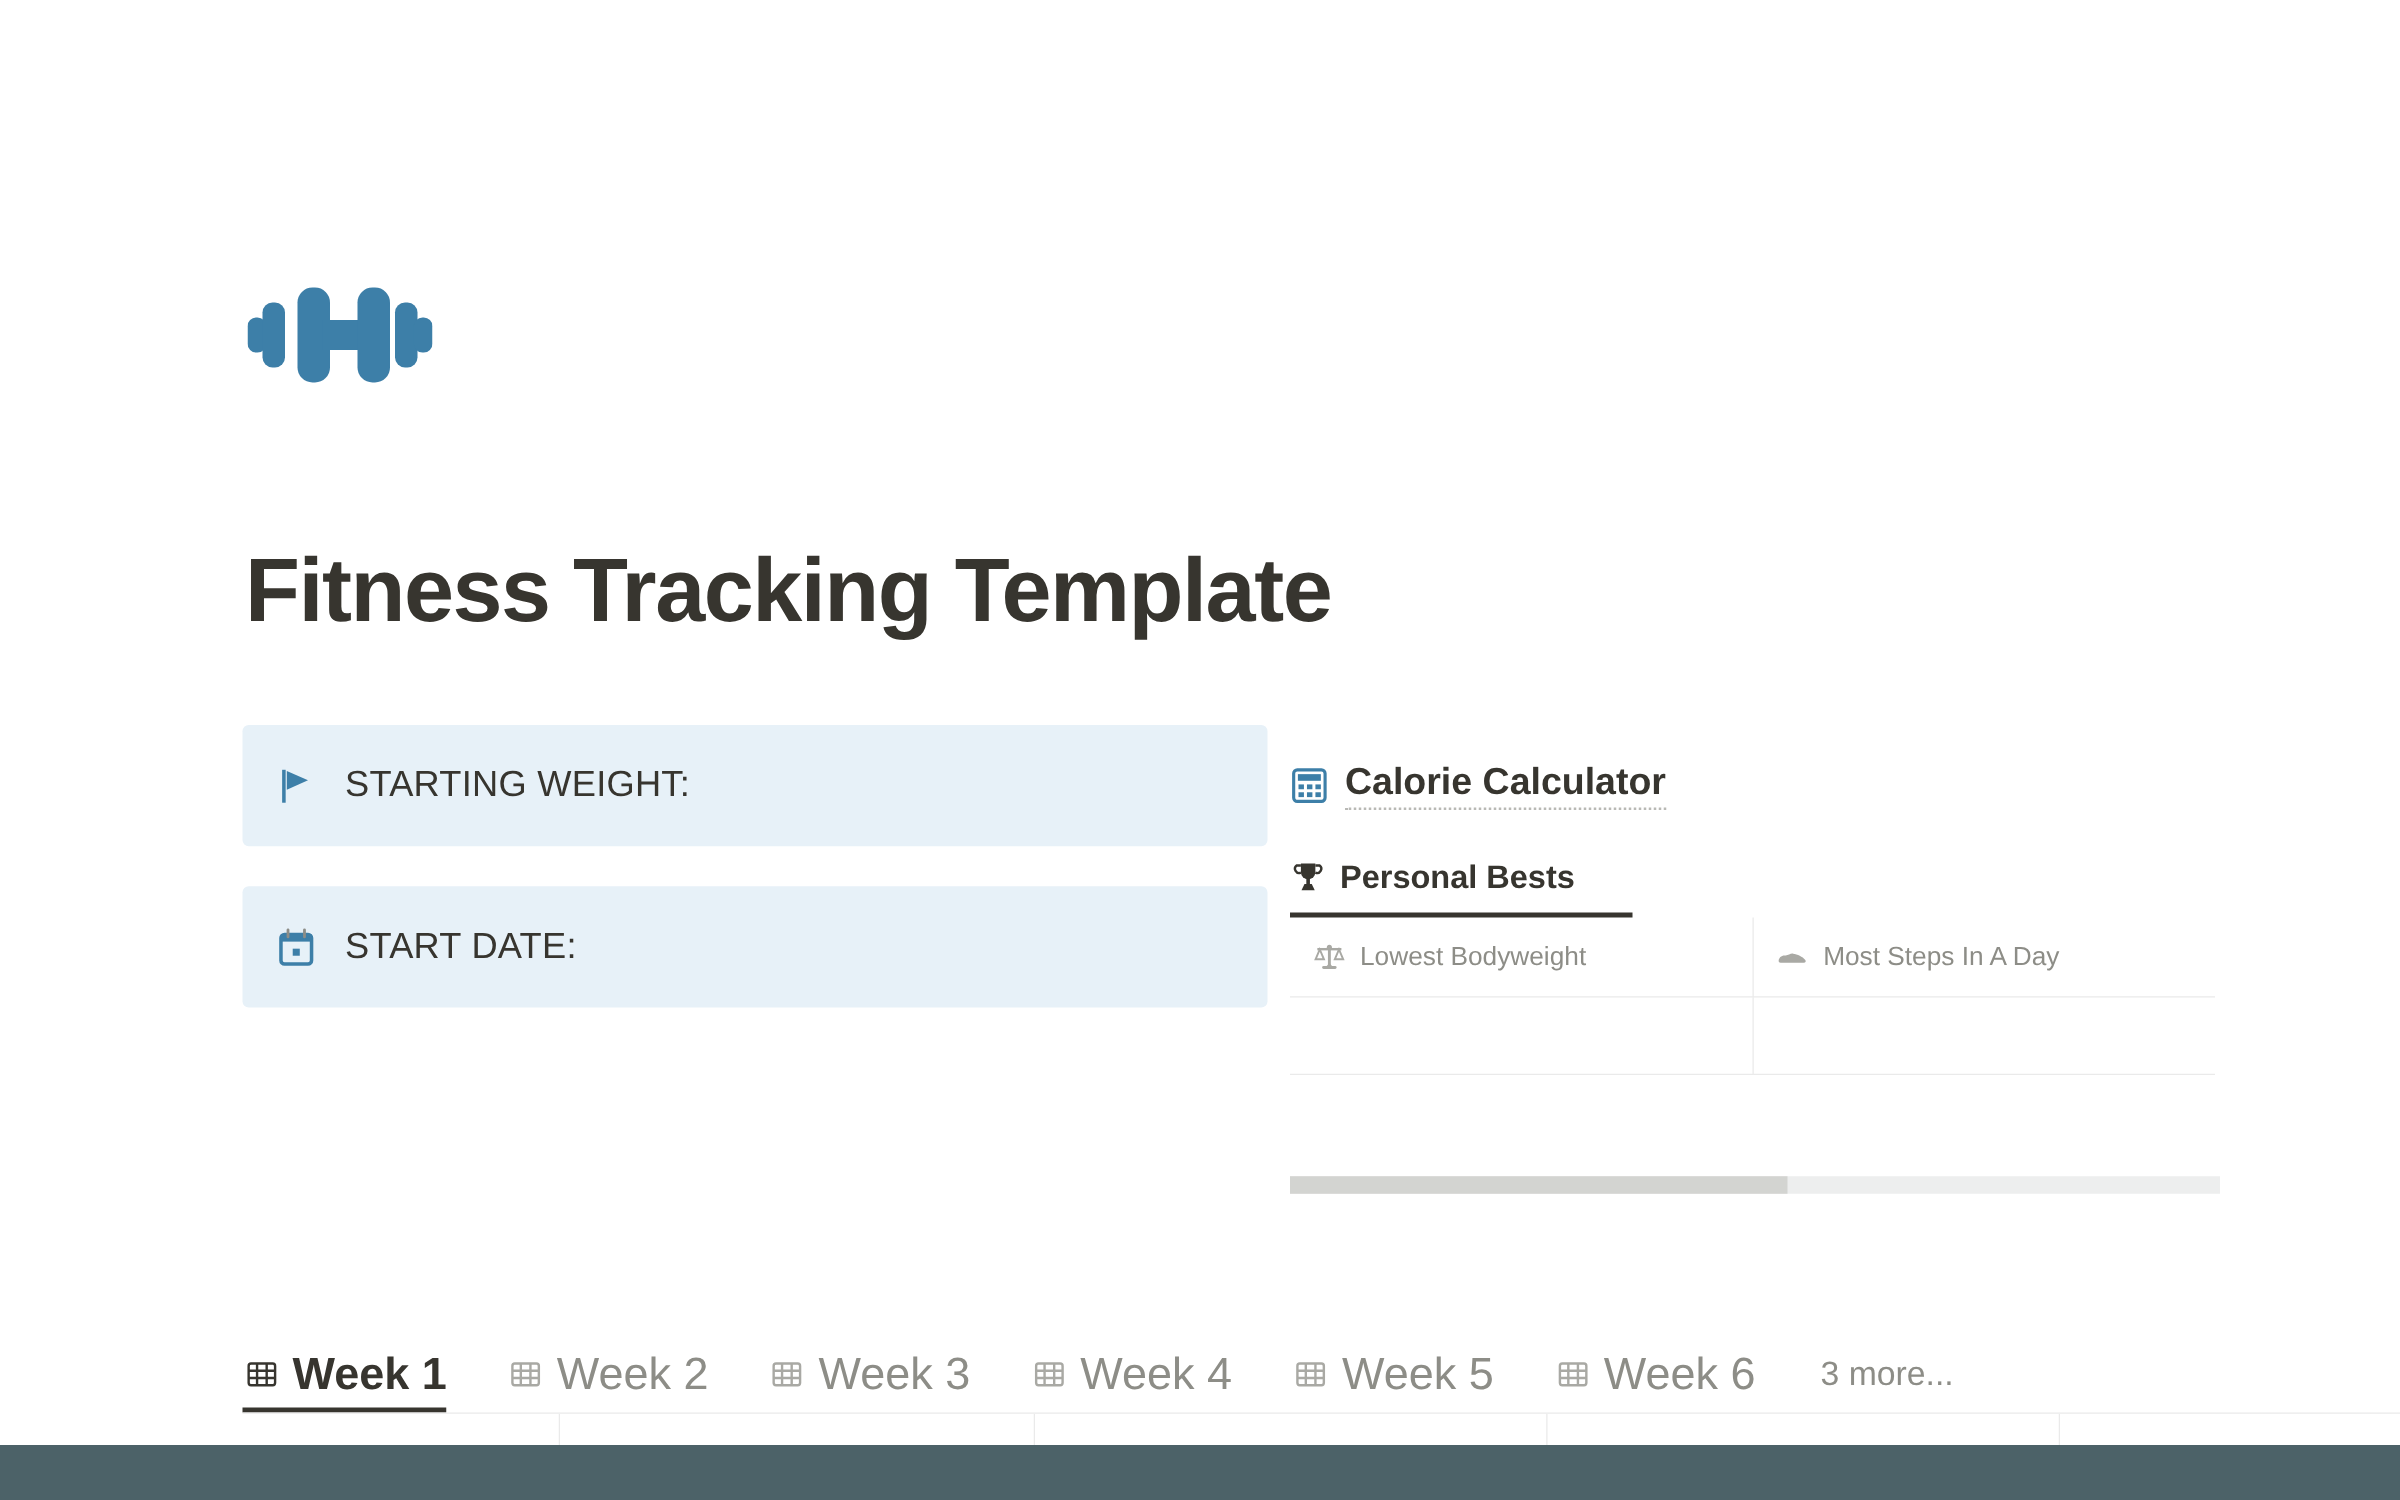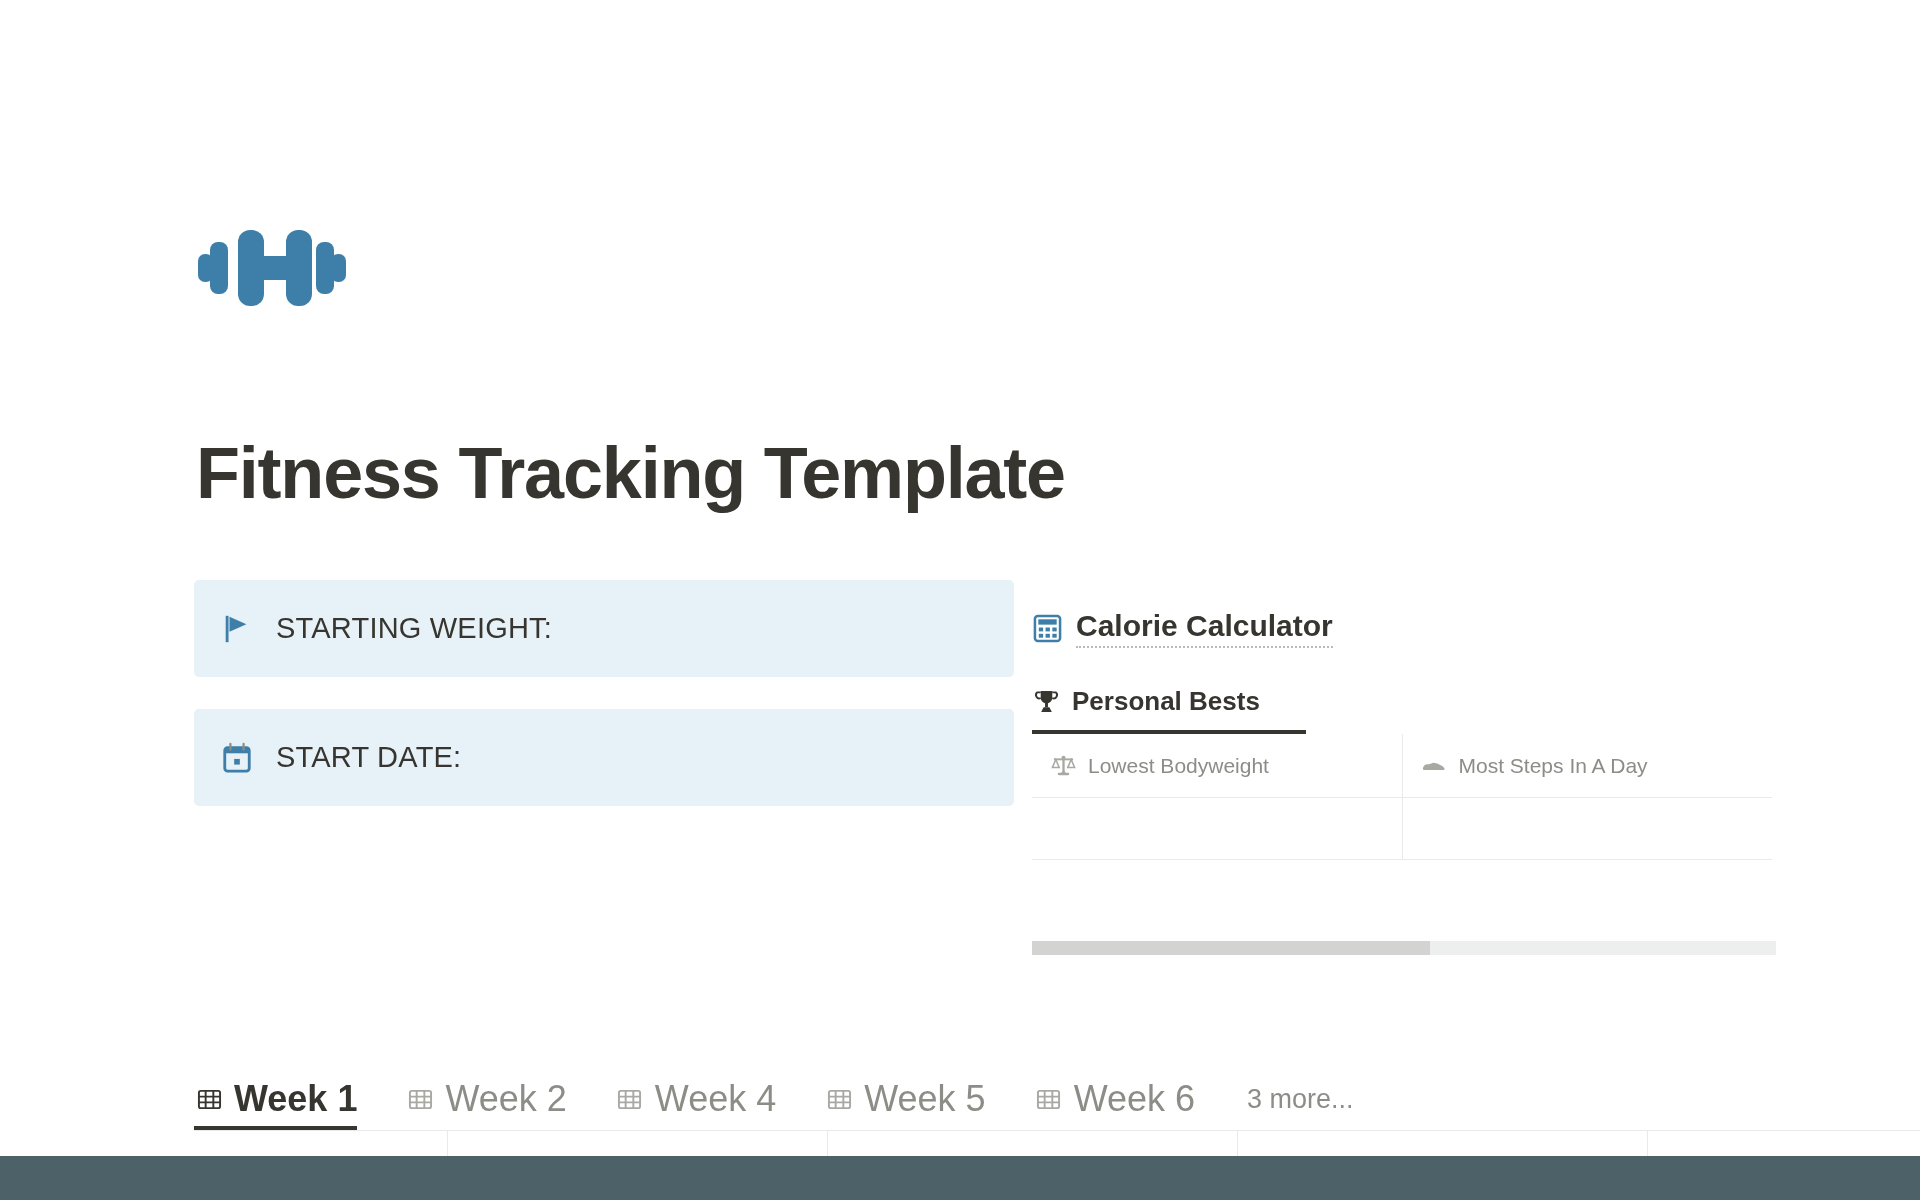--- a/index.html
+++ b/index.html
@@ -403,20 +403,29 @@
     <div class="tab">
       <span class="ric">
         <svg viewBox="0 0 26 26" width="25" height="25">
           <rect x="2" y="4" width="22" height="18" rx="2" fill="none" stroke="#a9a9a4" stroke-width="2"></rect>
           <path d="M2 10 H24 M2 16 H24 M9 4 V22 M17 4 V22" stroke="#a9a9a4" stroke-width="2"></path>
         </svg>
       </span>
       <span class="tab-label">Week 2</span>
     </div>
 
+    <div class="tab">
+      <span class="ric">
+        <svg viewBox="0 0 26 26" width="25" height="25">
+          <rect x="2" y="4" width="22" height="18" rx="2" fill="none" stroke="#a9a9a4" stroke-width="2"></rect>
+          <path d="M2 10 H24 M2 16 H24 M9 4 V22 M17 4 V22" stroke="#a9a9a4" stroke-width="2"></path>
+        </svg>
+      </span>
+      <span class="tab-label">Week 3</span>
+    </div>
 
     <div class="tab">
       <span class="ric">
         <svg viewBox="0 0 26 26" width="25" height="25">
           <rect x="2" y="4" width="22" height="18" rx="2" fill="none" stroke="#a9a9a4" stroke-width="2"></rect>
           <path d="M2 10 H24 M2 16 H24 M9 4 V22 M17 4 V22" stroke="#a9a9a4" stroke-width="2"></path>
         </svg>
       </span>
       <span class="tab-label">Week 4</span>
     </div>

